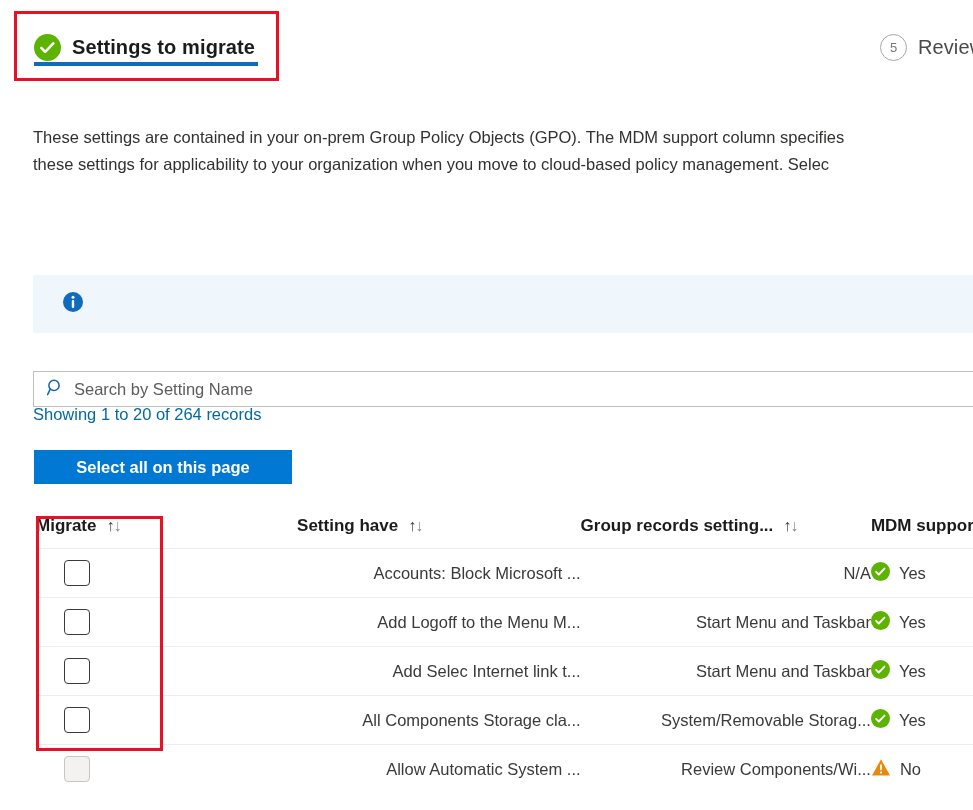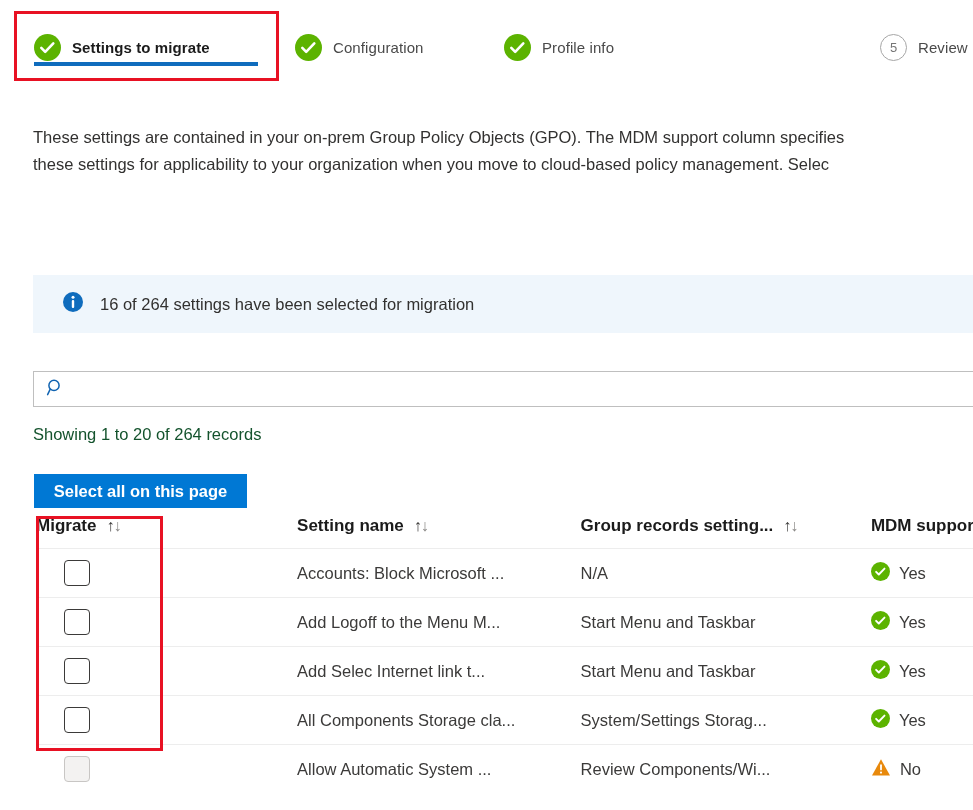--- a/index.html
+++ b/index.html
@@ -28,21 +28,21 @@
   }
   .wiz-tab {
     display: inline-flex;
     align-items: center;
     position: absolute;
     top: 27px;
     height: 40px;
     cursor: pointer;
   }
   .wiz-label {
-    font-size: 15px;
+    font-size: 20px;
     color: #4a4a4a;
     letter-spacing: .1px;
   }
   .wiz-tab.current .wiz-label {
     color: #1b1b1b;
     font-weight: bold;
   }
   .step-badge {
     width: 27px;
     height: 27px;
@@ -147,31 +147,31 @@
     color: #323130;
     width: 500px;
     padding: 0;
   }
   #search-input::placeholder { color: #5c5c5c; opacity: 1; }
 
   
   #records-count {
     position: absolute;
     left: 33px;
-    top: 425px;
-    font-size: 16.5px;
-    color: #14532d;
+    top: 405px;
+    font-size: 16.5px;
+    color: #0369a1;
   }
 
   
   #select-all-button {
     position: absolute;
     left: 34px;
-    top: 474px;
-    width: 213px;
+    top: 450px;
+    width: 258px;
     height: 34px;
     background: #0078d4;
     color: #ffffff;
     border: 0;
     font-family: "Liberation Sans", sans-serif;
     font-size: 16.5px;
     font-weight: bold;
     cursor: pointer;
     padding: 0;
   }
@@ -196,20 +196,21 @@
     white-space: nowrap;
   }
   #settings-table td {
     padding: 0;
     height: 48px;
     vertical-align: middle;
     border-top: 1px solid #ededed;
     color: #3b3a39;
     white-space: nowrap;
     overflow: hidden;
+    text-align: right;
   }
   .col-migrate { width: 232px; }
   .col-name    { width: 252px; }
   .col-gp      { width: 258px; }
   .col-mdm     { width: 200px; }
 
   .sort-icon {
     margin-left: 10px;
     font-weight: normal;
     font-size: 16px;
@@ -249,37 +250,21 @@
 
   <div class="wiz-tab current" style="left:34px">
     <span class="step-badge done">
       <svg width="27" height="27" viewBox="0 0 27 27">
           <path d="M7.3 13.9l3.9 3.9 8.1-8.4" fill="none" stroke="#ffffff" stroke-width="2.6" stroke-linecap="round" stroke-linejoin="round"></path>
         </svg>
     </span>
     <span class="wiz-label">Settings to migrate</span>
   </div>
 
-  <div class="wiz-tab" style="left:295px">
-    <span class="step-badge done">
-      <svg width="27" height="27" viewBox="0 0 27 27">
-          <path d="M7.3 13.9l3.9 3.9 8.1-8.4" fill="none" stroke="#ffffff" stroke-width="2.6" stroke-linecap="round" stroke-linejoin="round"></path>
-        </svg>
-    </span>
-    <span class="wiz-label">Configuration</span>
-  </div>
-
-  <div class="wiz-tab" style="left:504px">
-    <span class="step-badge done">
-      <svg width="27" height="27" viewBox="0 0 27 27">
-          <path d="M7.3 13.9l3.9 3.9 8.1-8.4" fill="none" stroke="#ffffff" stroke-width="2.6" stroke-linecap="round" stroke-linejoin="round"></path>
-        </svg>
-    </span>
-    <span class="wiz-label">Profile info</span>
-  </div>
+
 
 
   <div class="wiz-tab" style="left:880px">
     <span class="step-badge pending">5</span>
     <span class="wiz-label">Review</span>
   </div>
 
   <div id="tab-underline"></div>
 </div>
 
@@ -290,50 +275,50 @@
 these settings for applicability to your organization when you move to cloud-based policy management. Selec</div>
 
 <div id="info-banner">
   <span id="info-icon">
     <svg width="22" height="22" viewBox="0 0 22 22">
       <circle cx="11" cy="11" r="10" fill="#0f6cbd"></circle>
       <circle cx="11" cy="6.3" r="1.5" fill="#ffffff"></circle>
       <rect x="9.8" y="9" width="2.4" height="8" rx="1.1" fill="#ffffff"></rect>
     </svg>
   </span>
-  <span id="info-text">16 of 264 settings have been selected for migration</span>
 </div>
 
 <div id="search-box">
   <span id="search-icon">
     <svg width="19" height="19" viewBox="0 0 19 19">
       <circle cx="8" cy="7.4" r="5.1" fill="none" stroke="#1063b1" stroke-width="1.5"></circle>
       <line x1="4.1" y1="11.4" x2="1.6" y2="16.6" stroke="#1063b1" stroke-width="1.5" stroke-linecap="round"></line>
     </svg>
   </span>
+  <input id="search-input" type="text" placeholder="Search by Setting Name" style="">
 </div>
 
 <div id="records-count">Showing 1 to 20 of 264 records</div>
 
 <button id="select-all-button">Select all on this page</button>
 
 <table id="settings-table">
   <colgroup>
     <col class="col-migrate">
       <col class="col-name">
       <col class="col-gp">
       <col class="col-mdm">
   </colgroup>
   <thead>
     <tr>
       <th>
         <span>Migrate</span><span class="sort-icon"><span class="up">↑</span><span class="down">↓</span></span>
       </th>
       <th>
-        <span>Setting name</span><span class="sort-icon"><span class="up">↑</span><span class="down">↓</span></span>
+        <span>Setting have</span><span class="sort-icon"><span class="up">↑</span><span class="down">↓</span></span>
       </th>
       <th>
         <span>Group records setting...</span><span class="sort-icon"><span class="up">↑</span><span class="down">↓</span></span>
       </th>
       <th>
         <span>MDM support</span>
       </th>
     </tr>
   </thead>
   <tbody>
@@ -393,21 +378,21 @@
           <span>Yes</span>
         </span>
       </td>
     </tr>
 
     <tr>
       <td>
         <span class="row-checkbox"></span>
       </td>
       <td class="cell-pad-name">All Components Storage cla...</td>
-      <td>System/Settings Storag...</td>
+      <td>System/Removable Storag...</td>
       <td>
         <span class="mdm-cell">
           <span class="glyph">
             <svg width="19" height="19" viewBox="0 0 19 19">
                 <circle cx="9.5" cy="9.5" r="9.5" fill="#5cb300"></circle>
                 <path d="M5.1 9.8l2.7 2.7 5.7-5.9" fill="none" stroke="#ffffff" stroke-width="1.9" stroke-linecap="round" stroke-linejoin="round"></path>
               </svg>
           </span>
           <span>Yes</span>
         </span>

